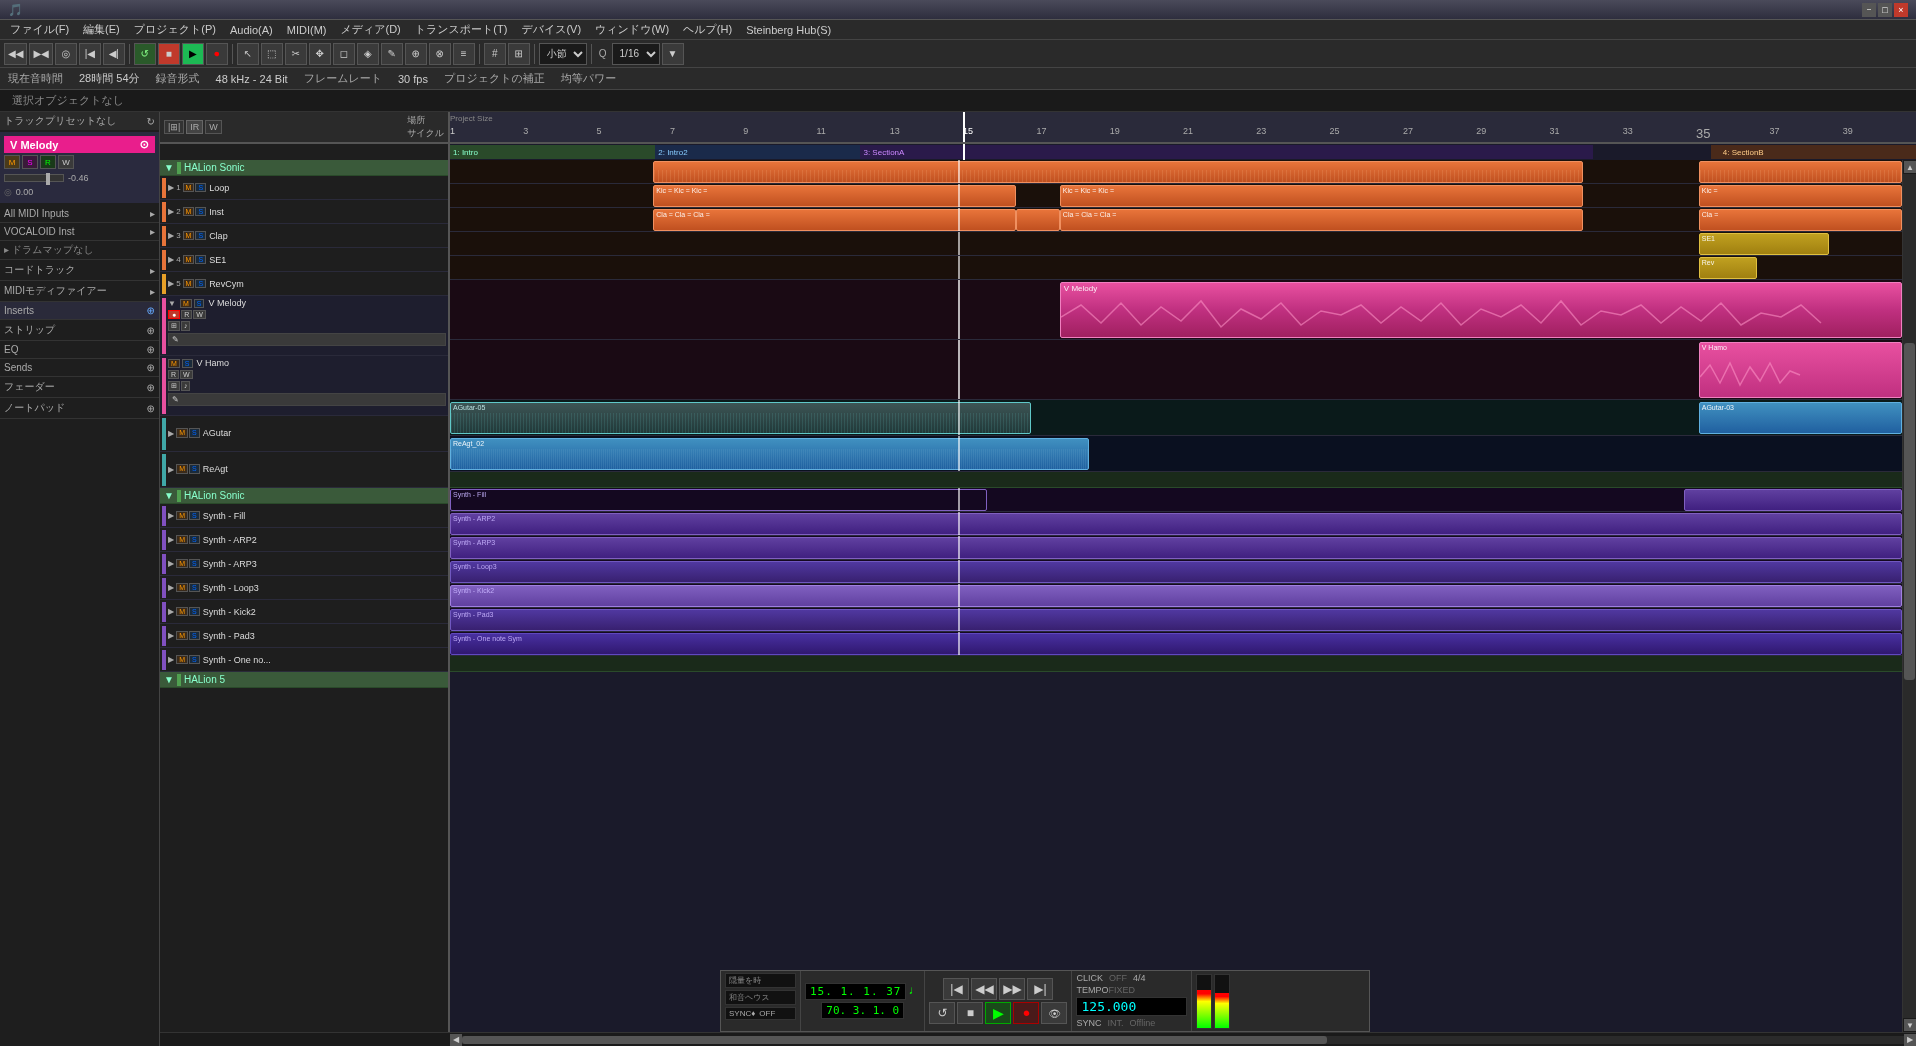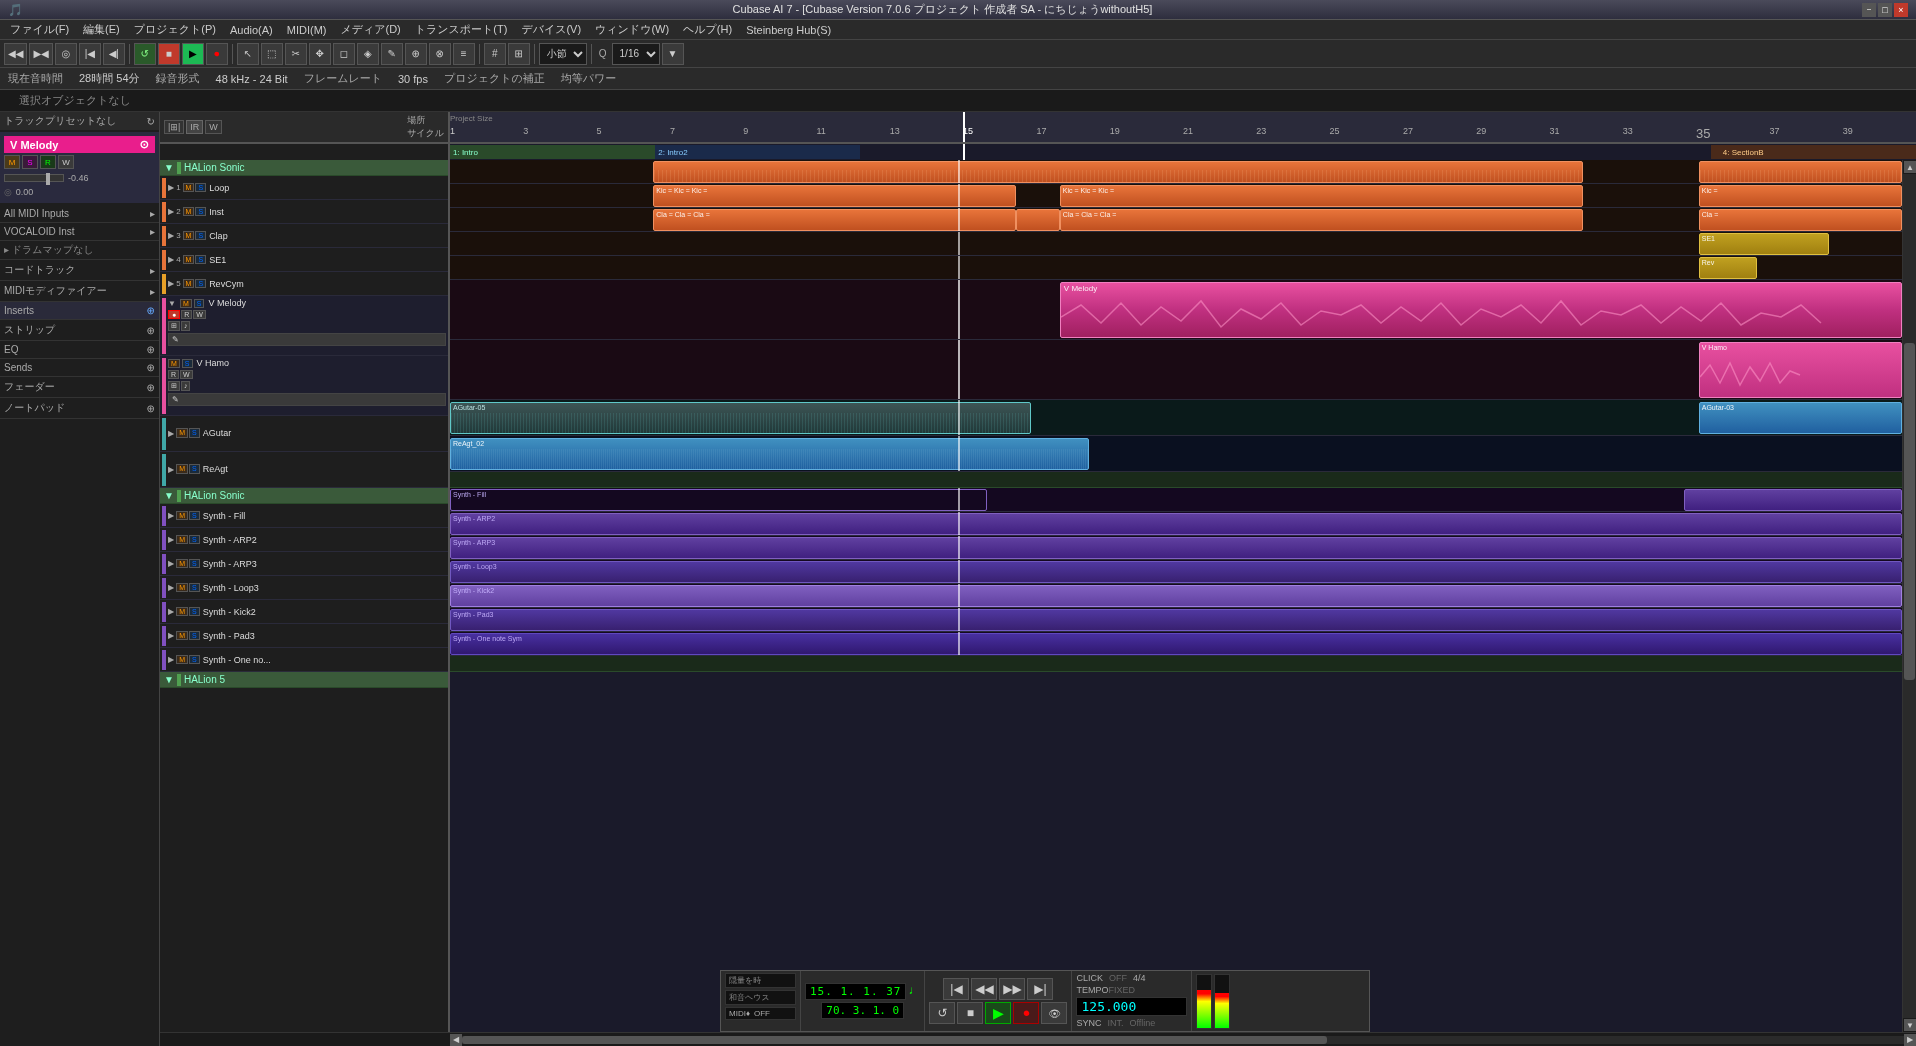--- a/index.html
+++ b/index.html
@@ -119,21 +119,21 @@
       color: #aaa;
     }
 
     
     #info-bar {
       width: 100%;
       height: 22px;
       background: #1a1a1a;
       display: flex;
       align-items: center;
-      padding: 0 19px;
+      padding: 0 12px;
       border-bottom: 1px solid #333;
       font-size: 11px;
       color: #888;
     }
 
     
     #main {
       display: flex;
       width: 100%;
       height: calc(1046px - 20px - 20px - 28px - 22px - 22px);
@@ -213,21 +213,20 @@
     
     ::-webkit-scrollbar { width: 8px; height: 8px; }
     ::-webkit-scrollbar-track { background: #1a1a1a; }
     ::-webkit-scrollbar-thumb { background: #555; border-radius: 4px; }
   </style>
 </head>
 <body>
 
 <div id="title-bar">
   <div style="font-size:12px;color:#e8a000;">🎵</div>
-  <div class="title-text">Cubase AI 7 - [Cubase Version 7.0.6 プロジェクト 作成者 SA - にちじょうwithoutH5]</div>
   <div class="window-controls">
     <div class="win-btn min">－</div>
     <div class="win-btn max">□</div>
     <div class="win-btn close">×</div>
   </div>
 </div>
 
 <div id="menu-bar">
   <div class="menu-item">ファイル(F)</div>
   <div class="menu-item">編集(E)</div>
@@ -425,20 +424,23 @@
     <div style="display:flex;flex-shrink:0;">
       <div style="width:290px;flex-shrink:0;background:#1e1e1e;border-right:2px solid #555;height:16px;"></div>
       <div style="flex:1;height:16px;background:#1a1a2a;position:relative;overflow:hidden;">
 
         <div style="position:absolute;left:0%;top:1px;height:14px;width:14%;background:#2a4a2a;display:flex;align-items:center;padding:0 3px;font-size:8px;color:#8fc;overflow:hidden;">
           <span>1: Intro</span>
         </div>
         <div style="position:absolute;left:14%;top:1px;height:14px;width:14%;background:#1a2a4a;display:flex;align-items:center;padding:0 3px;font-size:8px;color:#8cf;overflow:hidden;">
           <span>2: Intro2</span>
         </div>
+        <div style="position:absolute;left:28%;top:1px;height:14px;width:50%;background:#2a1a4a;display:flex;align-items:center;padding:0 3px;font-size:8px;color:#c8f;overflow:hidden;">
+          <span>3: SectionA</span>
+        </div>
         <div style="position:absolute;left:86%;top:1px;height:14px;width:14%;background:#4a2a1a;display:flex;align-items:center;padding:0 12px;font-size:8px;color:#fc8;overflow:hidden;">
           <span>4: SectionB</span>
         </div>
 
         <div style="position:absolute;top:0;bottom:0;left:35%;width:2px;background:#fff;z-index:10;"></div>
       </div>
     </div>
 
     <div style="display:flex;flex:1;overflow:hidden;">
 
@@ -779,21 +781,21 @@
         <div style="position:absolute;bottom:0;left:270px;width:650px;height:62px;background:#2a2a2a;border:1px solid #555;display:flex;z-index:20;">
 
           <div style="padding:2px 4px;border-right:1px solid #444;display:flex;flex-direction:column;gap:2px;min-width:80px;">
             <div style="background:#111;border:1px solid #333;padding:1px 3px;font-size:8px;color:#888;display:flex;gap:4px;">
               <span>隠量を時</span>
             </div>
             <div style="background:#111;border:1px solid #333;padding:1px 3px;font-size:8px;color:#888;">
               <span>和音ヘウス</span>
             </div>
             <div style="background:#111;border:1px solid #333;padding:1px 3px;font-size:8px;color:#aaa;display:flex;gap:4px;">
-              <span>MIDI♦</span>
+              <span>SYNC♦</span>
               <span>OFF</span>
             </div>
           </div>
 
           <div style="padding:2px 4px;border-right:1px solid #444;display:flex;flex-direction:column;align-items:center;justify-content:center;gap:2px;">
             <div style="display:flex;gap:2px;">
               <div style="background:#000;border:1px solid #333;padding:1px 4px;font-size:11px;color:#0f0;font-family:monospace;letter-spacing:1px;">15. 1. 1. 37</div>
               <span style="color:#0f0;font-size:12px;">♩</span>
             </div>
             <div style="background:#000;border:1px solid #333;padding:1px 4px;font-size:11px;color:#0f0;font-family:monospace;">70. 3. 1. 0</div>

